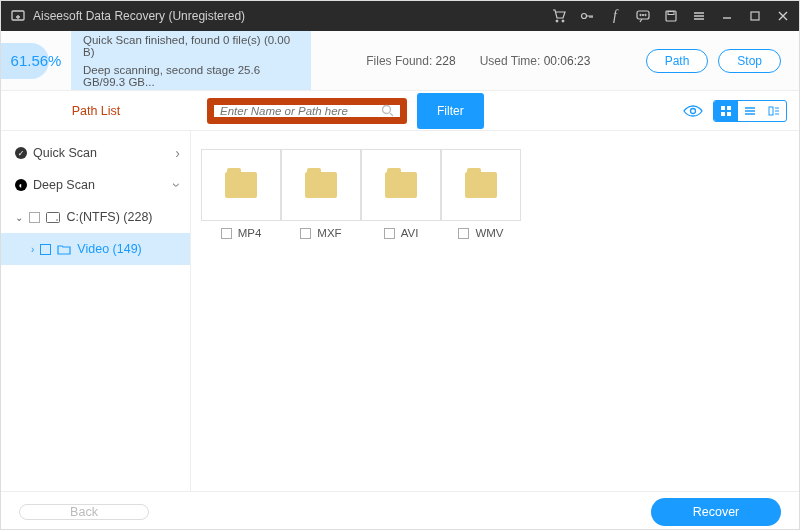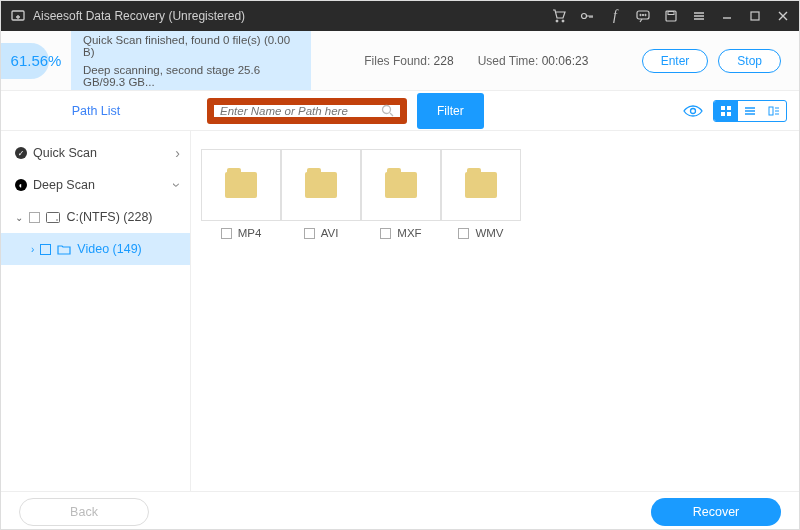--- a/index.html
+++ b/index.html
@@ -14,21 +14,21 @@
   .progress-bubble { width: 70px; display: flex; align-items: center; justify-content: center; font-size: 15px; color: #1a9bff; position: relative; }
   .bubble-bg { position:absolute; left:0; top:12px; width:48px; height:36px; background: #a8d9ff; border-radius: 0 20px 20px 0; opacity: 0.6; }
   .progress-bubble span { position: relative; z-index: 1; }
   .scan-lines { background: #d5ecff; padding: 8px 12px; font-size: 11.5px; color: #555; display: flex; flex-direction: column; justify-content: center; gap: 6px; width: 240px; }
   .scan-stats { flex:1; display: flex; align-items: center; justify-content: center; gap: 24px; font-size: 12px; color: #555; }
   .scan-stats .lbl { color:#666; }
   .scan-actions { display: flex; align-items: center; gap: 10px; padding-right: 18px; }
   .pill-btn { border: 1px solid #1a9bff; color: #1a9bff; background: #fff; border-radius: 14px; font-size: 12px; padding: 4px 18px; cursor: pointer; }
   .toolbar { height: 40px; display: flex; align-items: center; padding: 0 12px 0 0; border-bottom: 1px solid #eee; }
   .tabs { width: 190px; display: flex; align-self: stretch; }
-  .tab { flex:1; display:flex; align-items:center; justify-content:center; font-size: 12.5px; color:#3b82f6; cursor:pointer; }
+  .tab { flex:1; display:flex; align-items:center; justify-content:center; font-size: 12.5px; color:#c2410c; cursor:pointer; }
   .tab.active { color:#1a9bff; border-bottom: 2px solid #1a9bff; }
   .search-wrap { margin-left: 16px; flex-shrink:0; display:flex; align-items:center; border:7px solid #c2410c; border-radius:3px; height:26px; width:200px; padding:0 6px; }
   .search-wrap input { border:none; outline:none; flex:1; font-size:11.5px; font-style: italic; color:#999; }
   .search-wrap .sicon { color:#bbb; font-size:13px; }
   .filter-btn { margin-left:10px; background:#1a9bff; color:#fff; border:none; border-radius:3px; height:36px; padding:0 20px; font-size:12px; cursor:pointer; }
   .view-icons { margin-left:auto; display:flex; gap:6px; align-items:center; }
   .view-icons .eye { color:#1a9bff; margin-right:4px; }
   .view-toggle { display:flex; border:1px solid #1a9bff; border-radius:3px; overflow:hidden; height:22px; }
   .view-toggle div { width:24px; display:flex; align-items:center; justify-content:center; color:#1a9bff; font-size:11px; cursor:pointer; }
   .view-toggle div.active { background:#1a9bff; color:#fff; }
@@ -45,21 +45,21 @@
   .tree-row .folder { margin-right:6px; color:#1a9bff; }
   .content { flex:1; padding:18px 10px; }
   .grid { display:flex; }
   .cell { text-align:center; font-size:11.5px; color:#555; }
   .fold-box { width:80px; height:72px; border:1px solid #e0e0e0; display:flex; align-items:center; justify-content:center; margin-bottom:6px; background:#fff; }
   .fold-ico { width:32px; height:26px; background:#e8cf7f; position:relative; border-radius:2px; }
   .fold-ico:before { content:""; position:absolute; width:14px; height:6px; background:#e8cf7f; top:-4px; left:2px; border-radius:2px 2px 0 0; }
   .cell-lbl { display:flex; align-items:center; justify-content:center; gap:6px; }
   .cell-lbl .cb { width:11px; height:11px; border:1px solid #aaa; }
   .footer { height:40px; display:flex; align-items:center; padding:0 18px; border-top:1px solid #eee; }
-  .back-btn { border:1px solid #ddd; color:#bbb; background:#fff; border-radius:16px; width:130px; height:28px; font-size:12.5px; cursor:pointer; }
+  .back-btn { border:1px solid #ddd; color:#bbb; background:#fff; border-radius:16px; width:130px; height:16px; font-size:12.5px; cursor:pointer; }
   .recover-btn { margin-left:auto; background:#1a9bff; color:#fff; border:none; border-radius:16px; width:130px; height:28px; font-size:12.5px; cursor:pointer; }
   svg { display:block; }
 </style>
 </head>
 <body>
 
 <div class="titlebar">
   <span class="logo">
     <svg width="16" height="16" viewBox="0 0 16 16">
         <rect x="2" y="3" width="12" height="9" rx="1" fill="none" stroke="#ccc" stroke-width="1.3"></rect>
@@ -127,21 +127,21 @@
   </div>
   <div class="scan-lines">
     <div>Quick Scan finished, found 0 file(s) (0.00  B)</div>
     <div>Deep scanning, second stage 25.6 GB/99.3 GB...</div>
   </div>
   <div class="scan-stats">
     <div><span class="lbl">Files Found:</span> <span>228</span></div>
     <div><span class="lbl">Used Time:</span> <span>00:06:23</span></div>
   </div>
   <div class="scan-actions">
-    <button class="pill-btn">Enter</button>
+    <button class="pill-btn">Path</button>
     <button class="pill-btn">Stop</button>
   </div>
 </div>
 
 <div class="toolbar">
   <div class="tabs">
     <div class="tab">Path List</div>
   </div>
   <div class="search-wrap">
     <input placeholder="Enter Name or Path here" style="">
@@ -229,30 +229,30 @@
             <span class="cb"></span>
             <span>MP4</span>
           </div>
       </div>
       <div class="cell">
         <div class="fold-box">
             <div class="fold-ico"></div>
           </div>
         <div class="cell-lbl">
             <span class="cb"></span>
+            <span>MXF</span>
+          </div>
+      </div>
+      <div class="cell">
+        <div class="fold-box">
+            <div class="fold-ico"></div>
+          </div>
+        <div class="cell-lbl">
+            <span class="cb"></span>
             <span>AVI</span>
-          </div>
-      </div>
-      <div class="cell">
-        <div class="fold-box">
-            <div class="fold-ico"></div>
-          </div>
-        <div class="cell-lbl">
-            <span class="cb"></span>
-            <span>MXF</span>
           </div>
       </div>
       <div class="cell">
         <div class="fold-box">
             <div class="fold-ico"></div>
           </div>
         <div class="cell-lbl">
             <span class="cb"></span>
             <span>WMV</span>
           </div>

